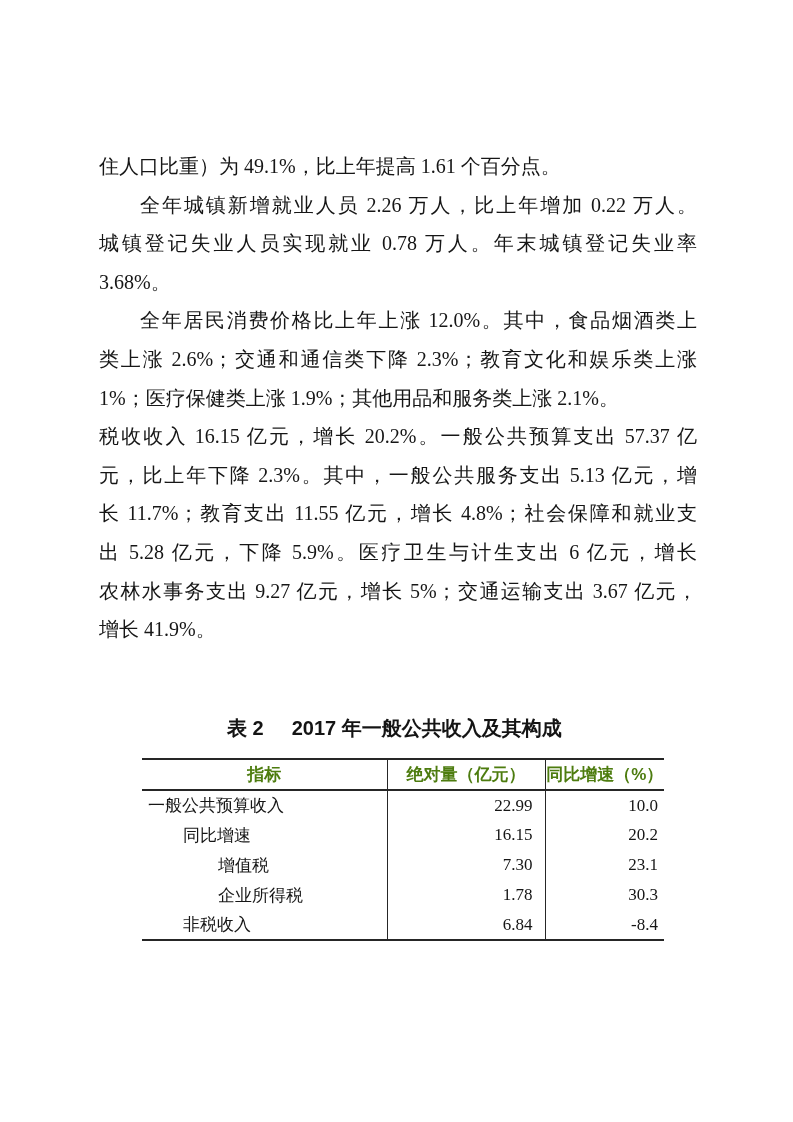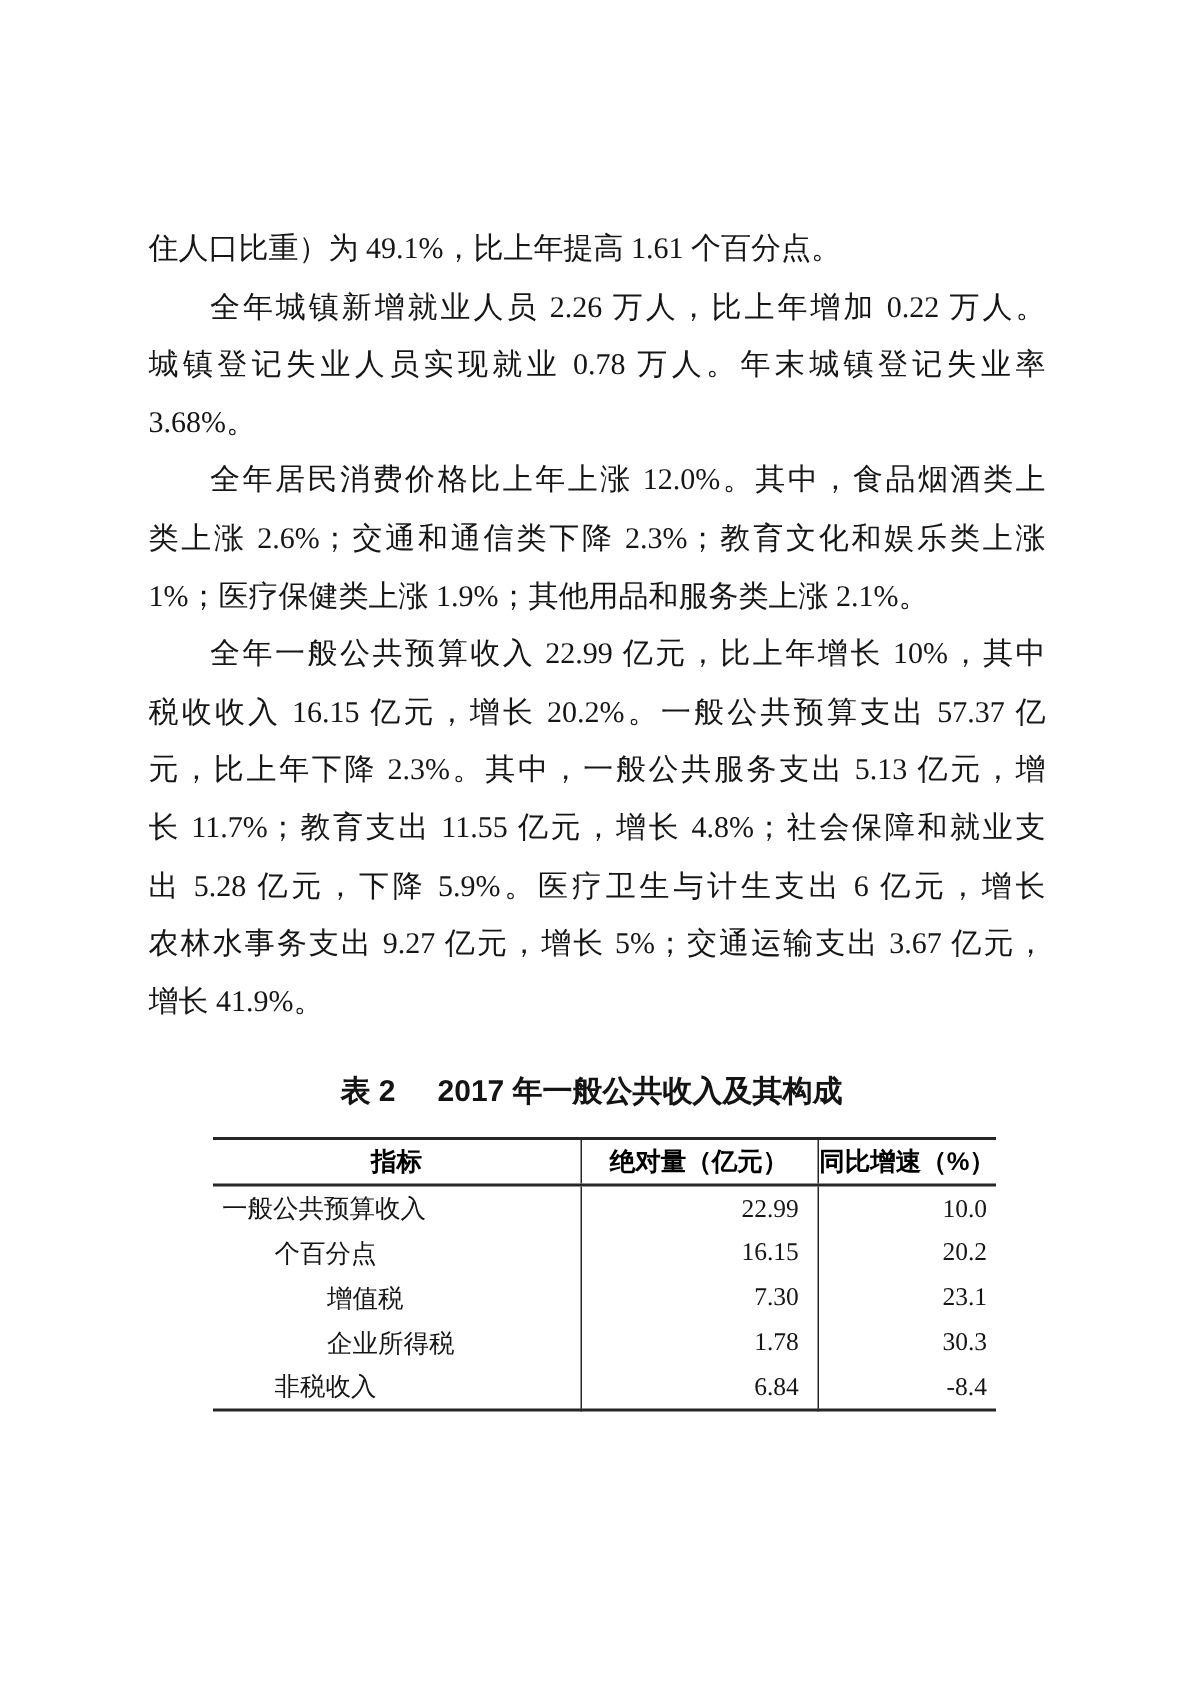--- a/index.html
+++ b/index.html
@@ -61,21 +61,21 @@
   table.rev-table col.c1 { width: 245px; }
   table.rev-table col.c2 { width: 158px; }
   table.rev-table col.c3 { width: 119px; }
   table.rev-table th {
     height: 31px;
     font-family: "Liberation Sans", "DejaVu Sans", sans-serif;
     font-weight: bold;
     font-size: 17px;
     text-align: center;
     border-bottom: 2px solid #262626;
-    color: #000000;
+    color: #4d7c0f;
   }
   table.rev-table td {
     height: 30px;
     font-size: 17px;
     font-family: "Liberation Serif", "DejaVu Serif", serif;
     vertical-align: middle;
   }
   table.rev-table th:nth-child(1),
   table.rev-table td:nth-child(1) { border-right: 1.5px solid #262626; }
   table.rev-table th:nth-child(2),
@@ -93,21 +93,20 @@
 <div class="page">
 
   <div class="text-block">
     <div class="line para-end">住人口比重）为 49.1%，比上年提高 1.61 个百分点。</div>
     <div class="line indent">全年城镇新增就业人员 2.26 万人，比上年增加 0.22 万人。</div>
     <div class="line">城镇登记失业人员实现就业 0.78 万人。年末城镇登记失业率</div>
     <div class="line para-end">3.68%。</div>
     <div class="line indent">全年居民消费价格比上年上涨 12.0%。其中，食品烟酒类上</div>
     <div class="line">类上涨 2.6%；交通和通信类下降 2.3%；教育文化和娱乐类上涨</div>
     <div class="line para-end">1%；医疗保健类上涨 1.9%；其他用品和服务类上涨 2.1%。</div>
-    <div class="line indent">全年一般公共预算收入 22.99 亿元，比上年增长 10%，其中</div>
     <div class="line">税收收入 16.15 亿元，增长 20.2%。一般公共预算支出 57.37 亿</div>
     <div class="line">元，比上年下降 2.3%。其中，一般公共服务支出 5.13 亿元，增</div>
     <div class="line">长 11.7%；教育支出 11.55 亿元，增长 4.8%；社会保障和就业支</div>
     <div class="line">出 5.28 亿元，下降 5.9%。医疗卫生与计生支出 6 亿元，增长 5.6%；</div>
     <div class="line">农林水事务支出 9.27 亿元，增长 5%；交通运输支出 3.67 亿元，</div>
     <div class="line para-end">增长 41.9%。</div>
   </div>
 
   <div class="table-caption">
     <span>表 2</span><span class="caption-title">2017 年一般公共收入及其构成</span>
@@ -126,21 +125,21 @@
         <th>同比增速（%）</th>
       </tr>
     </thead>
     <tbody>
       <tr>
         <td class="ind-0">一般公共预算收入</td>
         <td class="num abs">22.99</td>
         <td class="num grw">10.0</td>
       </tr>
       <tr>
-        <td class="ind-1">个百分点</td>
+        <td class="ind-1">同比增速</td>
         <td class="num abs">16.15</td>
         <td class="num grw">20.2</td>
       </tr>
       <tr>
         <td class="ind-2">增值税</td>
         <td class="num abs">7.30</td>
         <td class="num grw">23.1</td>
       </tr>
       <tr>
         <td class="ind-2">企业所得税</td>

